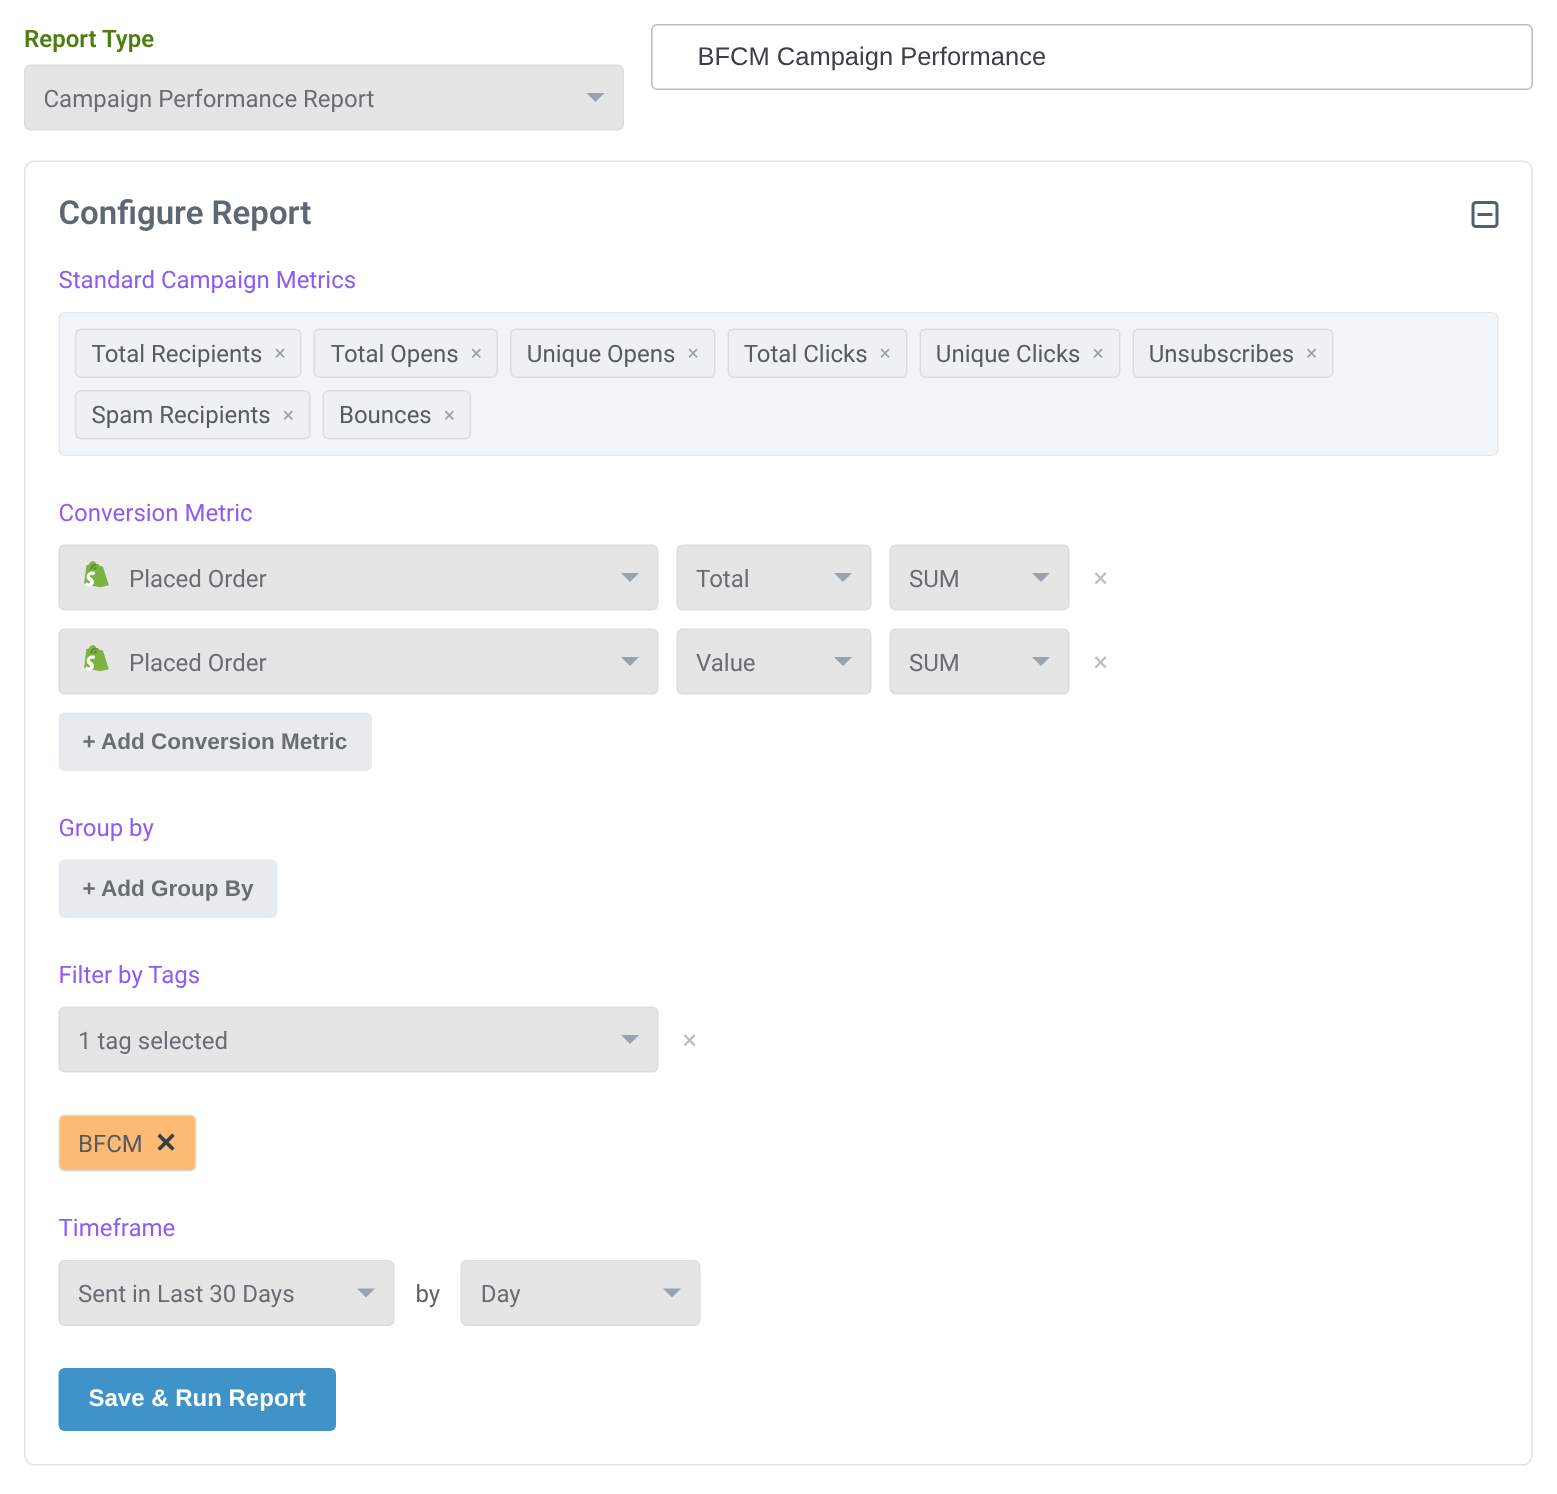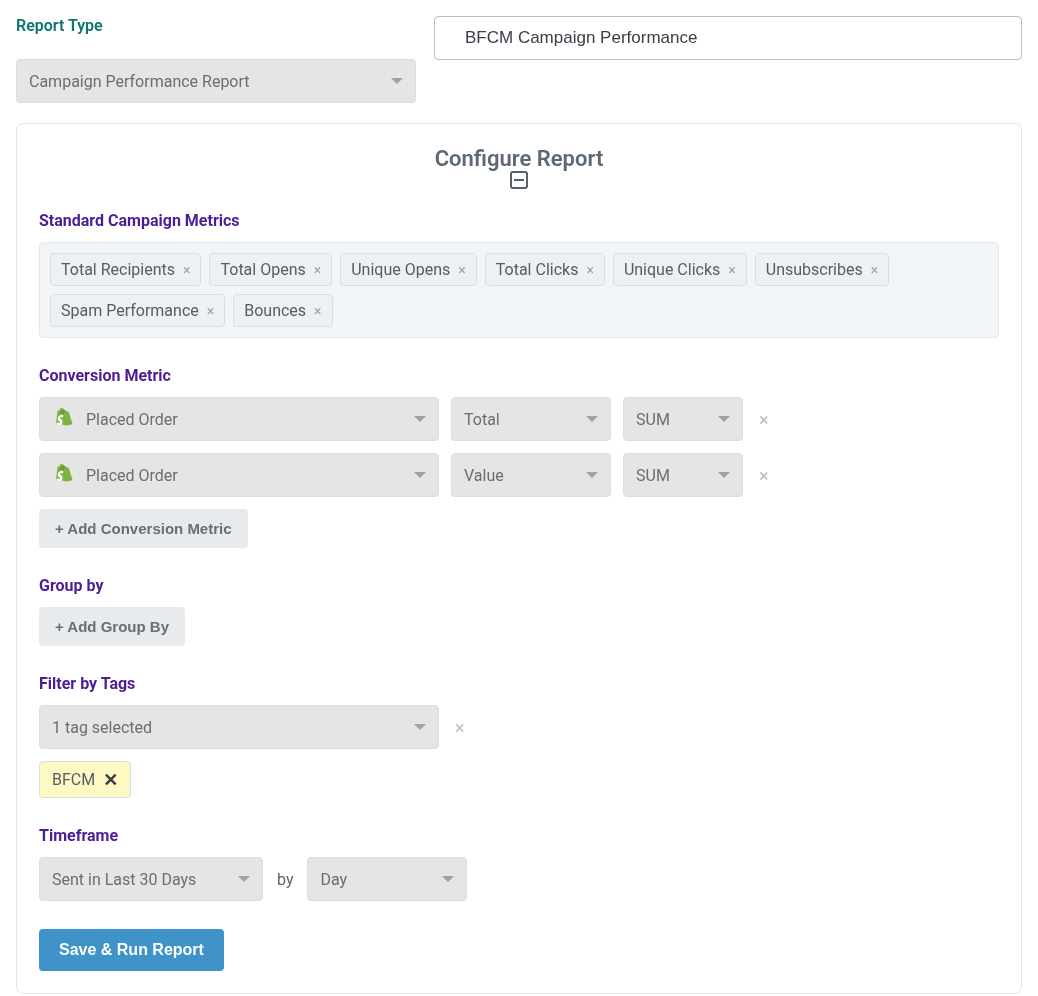--- a/index.html
+++ b/index.html
@@ -2,68 +2,68 @@
 <html><head>
 <meta charset="utf-8">
 <style>
   * { box-sizing: border-box; }
   body {
     margin:0; padding:16px; font-family:-apple-system,BlinkMacSystemFont,"Segoe UI",Roboto,Helvetica,Arial,sans-serif;
     color:#3a4047; background:#fff; font-size:16px;
   }
   .row { display:flex; gap:18px; }
   .field { display:flex; flex-direction:column; }
-  .label { font-weight:600; color:#0f766e; margin-bottom:24px; font-size:16px; }
+  .label { font-weight:600; color:#4d7c0f; margin-bottom:8px; font-size:16px; }
   .select {
     height:44px; border:1px solid #d9dee3; background:#e5e5e5; border-radius:4px;
     display:flex; align-items:center; padding:0 12px; justify-content:space-between; cursor:pointer;
   }
   .select .val { color:#686e74; font-size:16px; }
   .caret {
     width:0;height:0;border-left:6px solid transparent;border-right:6px solid transparent;
     border-top:6px solid #9aa3ab;
   }
   .textinput {
     height:44px; border:1px solid #b7bec4; border-radius:4px; padding:0 30px; font-size:17px; color:#3a4047;
   }
   .panel {
     border:1px solid #e0e5ea; border-radius:7px; margin-top:20px; padding:22px;
   }
-  .panel-header { display:flex; justify-content:space-between; align-items:center; margin-bottom:22px;flex-direction:column; }
+  .panel-header { display:flex; justify-content:space-between; align-items:center; margin-bottom:22px; }
   .panel-title { font-size:22px; font-weight:600; color:#5d6872; }
   .collapse-icon {
     width:18px;height:18px;border:2px solid #555f69;border-radius:3px;display:flex;align-items:center;justify-content:center;
     cursor:pointer;
   }
   .collapse-icon::before { content:""; width:10px;height:2px;background:#555f69; }
-  .section-label { font-weight:700; font-size:16px; color:#4c1d95; margin-bottom:12px;margin-top:22px; }
+  .section-label { font-weight:400; font-size:16px; color:#8b5cf6; margin-bottom:12px;margin-top:22px; }
   .section { margin-bottom:28px; }
   .tag-well {
     background:#f2f5f8; border:1px solid #e6e9ec; border-radius:4px; padding:10px; min-height:80px;
     display:flex; flex-wrap:wrap; align-content:flex-start; gap:8px;
   }
   .chip {
     background:#eef1f4; border:1px solid #d9dee3; border-radius:4px; padding:6px 10px;
     display:inline-flex; align-items:center; gap:8px; font-size:16px; color:#555c63;
   }
   .chip .x { color:#9aa3ab; cursor:pointer; font-size:14px; line-height:1; }
   .metric-row { display:flex; align-items:center; gap:12px; margin-bottom:12px; }
   .metric-select { width:400px; }
   .metric-select .inner { display:flex; align-items:center; gap:12px; }
   .shopify-icon { width:22px;height:24px; }
-  .agg-select { width:160px; }
+  .agg-select { width:130px; }
   .sum-select { width:120px; }
   .rm-x { color:#b7bec4; cursor:pointer; font-size:18px; padding:0 4px; }
   .pill-btn {
     background:#e8ebee; border:none; border-radius:4px; padding:11px 16px; font-weight:600;
     color:#686e74; cursor:pointer; font-size:15px;
   }
   .tag-chip {
-    background:#fef9c3; border:1px solid #d9dee3; border-radius:4px; padding:7px 12px;
-    display:inline-flex; align-items:center; gap:8px; font-size:16px; color:#555c63;
+    background:#fdba74; border:1px solid #d9dee3; border-radius:4px; padding:7px 12px;
+    display:inline-flex; align-items:center; gap:8px; font-size:16px; color:#555c63;margin-top:16px;
   }
   .bold-x { font-weight:700; font-size:18px; color:#393f45; cursor:pointer; }
   .tf-row { display:flex; align-items:center; gap:14px; }
   .by-label { color:#5b636a; font-size:16px; }
   .primary-btn {
     background:#3f93c8; color:#fff; border:none; border-radius:4px; padding:12px 20px;
     font-weight:600; font-size:16px; cursor:pointer;
   }
 </style>
 </head>
@@ -110,21 +110,21 @@
         </div>
         <div class="chip">
           <span>Unique Clicks</span>
           <span class="x">×</span>
         </div>
         <div class="chip">
           <span>Unsubscribes</span>
           <span class="x">×</span>
         </div>
         <div class="chip">
-          <span>Spam Performance</span>
+          <span>Spam Recipients</span>
           <span class="x">×</span>
         </div>
         <div class="chip">
           <span>Bounces</span>
           <span class="x">×</span>
         </div>
       </div>
   </div>
 
   

